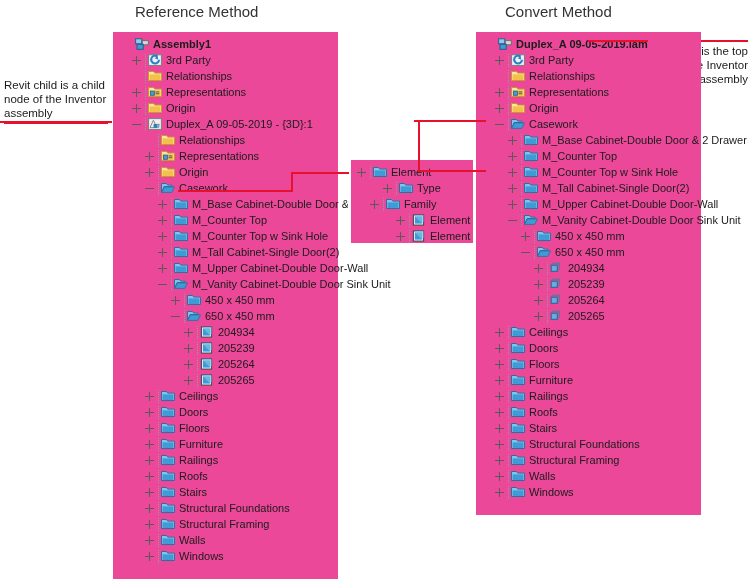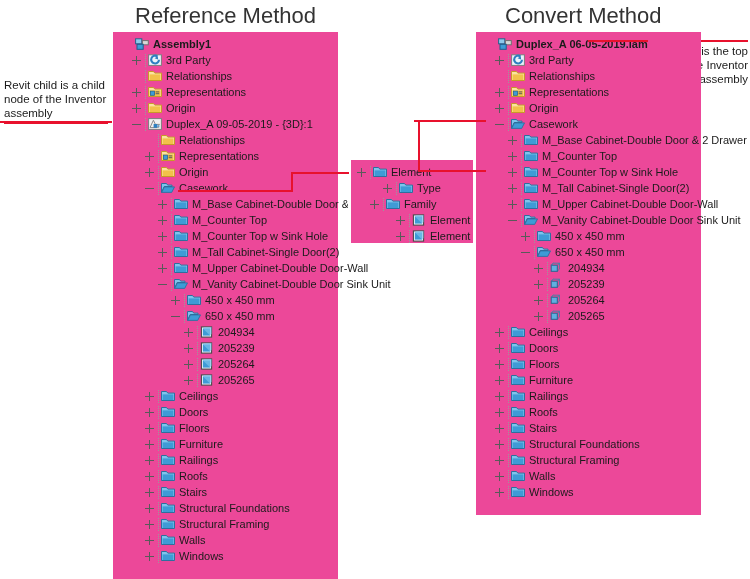--- a/index.html
+++ b/index.html
@@ -8,21 +8,21 @@
     width: 750px; height: 579px;
     background: #ffffff;
     font-family: "Liberation Sans", sans-serif;
     overflow: hidden;
   }
   #stage { position: relative; width: 750px; height: 579px; }
 
   
   .panel-title {
     position: absolute;
-    font-size: 22px;
+    font-size: 15px;
     color: #333333;
     white-space: nowrap;
     font-weight: 400;
   }
   #title-left  { left: 135px; top: 3px; }
   #title-right { left: 505px; top: 3px; }
 
   
   .tree-panel {
     position: absolute;
@@ -629,21 +629,21 @@
         <span class="ind" style="width: 4px;"></span>
         <span class="exp none"></span>
         <span class="stub blank"></span>
         <span class="ico">
           <svg width="14" height="12" viewBox="0 0 14 12">
             <rect x="0.6" y="0.8" width="6.2" height="5" fill="#8ecaeb" stroke="#25628d" stroke-width="1"></rect>
             <rect x="7.4" y="2.6" width="5.9" height="4.2" fill="#d7d7d7" stroke="#6f6f6f" stroke-width="1"></rect>
             <rect x="2.0" y="6.3" width="6.2" height="5" fill="#3e9bd6" stroke="#1d5f8c" stroke-width="1"></rect>
           </svg>
         </span>
-        <span class="label">Duplex_A 06-05-2019.iam</span>
+        <span class="label">Duplex_A 09-05-2019.iam</span>
       </div>
       <div class="row">
         <span class="ind" style="width: 17px;"></span>
         <span class="exp plus"></span>
         <span class="stub"></span>
         <span class="ico">
           <svg width="14" height="12" viewBox="0 0 14 12">
             <rect x="0.6" y="0.8" width="12.8" height="10.6" fill="#eaf4fb" stroke="#7d7d7d" stroke-width="1"></rect>
             <path d="M9.4 2.4a3.9 3.9 0 1 0 1.6 3.3" fill="none" stroke="#2d7fc0" stroke-width="2.1"></path>
             <path d="M6.6 4.2l3.2-2.1 0.3 3.4z" fill="#2d7fc0"></path>

